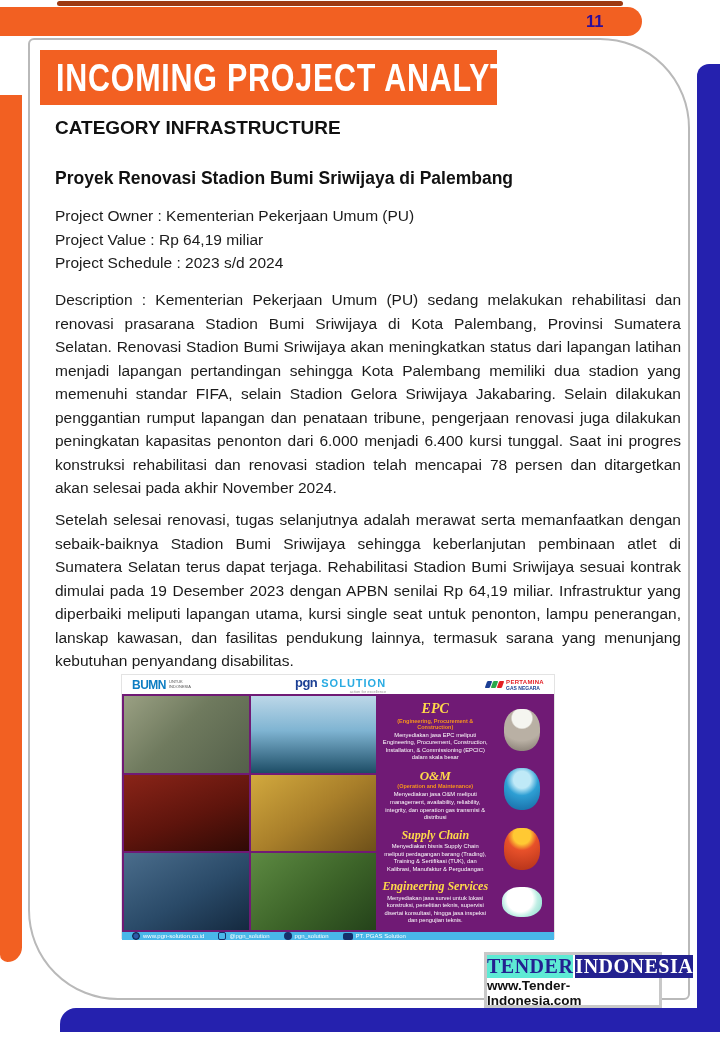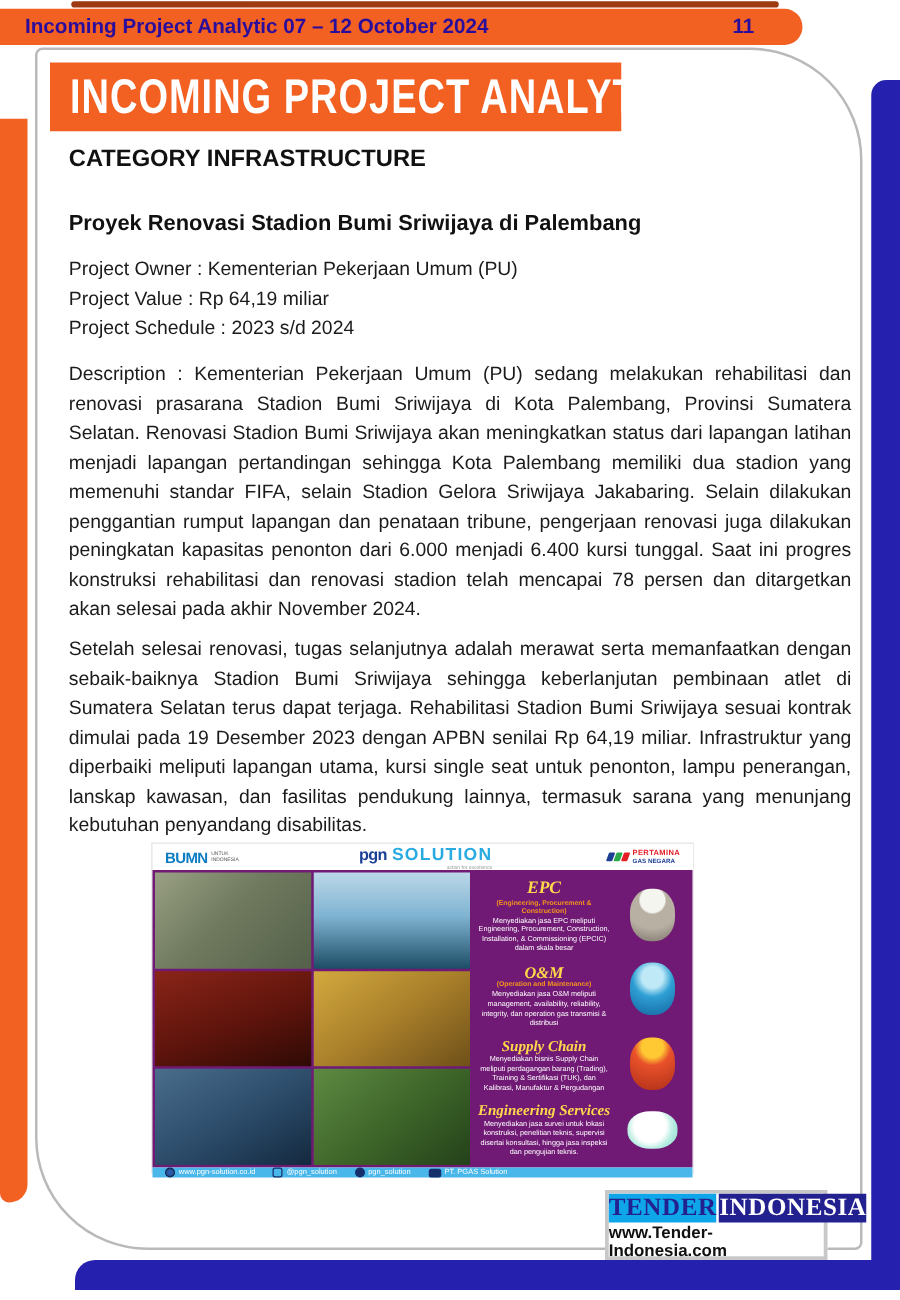--- a/index.html
+++ b/index.html
@@ -40,21 +40,21 @@
   
   .ad { position:absolute; left:122px; top:675px; width:432px; height:263px;
     display:flex; flex-direction:column; box-shadow:0 0 0 1px #e3e3e3; }
   .ad-head { height:28px; background:#ffffff; display:flex; align-items:center;
     justify-content:space-between; padding:0 10px; }
   .bumn-logo { display:flex; align-items:center; gap:3px; }
   .bumn-word { font-size:12px; font-weight:800; color:#0d7dc2; letter-spacing:-0.5px; }
   .bumn-sub { font-size:4px; line-height:4.5px; color:#555; width:26px; }
   .pgn-logo { display:flex; align-items:baseline; gap:4px;text-align:right; }
   .pgn-word { font-size:13px; font-weight:800; color:#1b3f94; letter-spacing:-0.5px; }
-  .pgn-solution { font-size:14px; font-weight:bold; color:#29abe2; letter-spacing:1px; }
+  .pgn-solution { font-size:11px; font-weight:bold; color:#29abe2; letter-spacing:1px; }
   .pgn-tagline { font-size:4px; color:#999; }
   .pertamina-logo { display:flex; align-items:center; gap:3px; }
   .pert-arrow { display:flex; gap:1px; }
   .pert-chip { width:5px; height:7px; transform:skewX(-20deg); border-radius:1px; }
   .pert-blue { background:#1c3f94; } .pert-green { background:#2aa84a; } .pert-red { background:#e31e24; }
   .pert-words { display:flex; flex-direction:column; }
   .pert-name { font-size:6px; font-weight:800; color:#e31e24; letter-spacing:0.3px; }
   .pert-sub { font-size:5px; font-weight:bold; color:#1c3f94; }
 
   .ad-main { flex:1; background:#701a75; display:flex; }
@@ -92,36 +92,35 @@
     radial-gradient(circle,#2c5aa8 0 40%,#15306b 100%); }
   .si-instagram { width:8px; height:8px; border-radius:2px; border:1.5px solid #15306b; background:#49b7e9; }
   .si-facebook { width:8px; height:8px; border-radius:50%; }
   .si-youtube { width:10px; height:7px; border-radius:2px; background:#15306b; }
 
   
   .tender { position:absolute; left:484px; top:952px; width:178px; height:56px;
     background:#ffffff; border:3px solid #c8c8c8; z-index:5;
     display:flex; flex-direction:column; }
   .tender-row { display:flex; height:31px; gap:2px; background:#ffffff; }
-  .tender-box1 { background:#0ea5e9; flex:0 0 73px; display:flex; align-items:center; justify-content:center; }
+  .tender-box1 { background:#5eead4; flex:0 0 73px; display:flex; align-items:center; justify-content:center; }
   .tender-box2 { background:#23218f; flex:1; display:flex; align-items:center; }
   .tender-word { font-family:"Liberation Serif", serif; font-weight:bold; font-size:20px; letter-spacing:0.5px; }
   .tender-box1 .tender-word { color:#23218f; }
   .tender-box2 .tender-word { color:#ffffff; }
   .tender-url { flex:1; display:flex; align-items:center; justify-content:center;
     font-size:13.5px; font-weight:bold; color:#111; }
 </style>
 </head>
 <body>
 
 <div class="page">
 
   <div class="top-darkline"></div>
   <div class="top-bar">
-    <span class="title">Incoming Project Analytic 07 – 12 October 2024</span>
     <span class="pageno">11</span>
   </div>
   <div class="left-orange-bar"></div>
   <div class="right-blue-bar"></div>
   <div class="bottom-blue-bar"></div>
   <div class="card"></div>
 
   <div class="banner">
     <span class="banner-text">INCOMING PROJECT ANALYTIC</span>
   </div>

